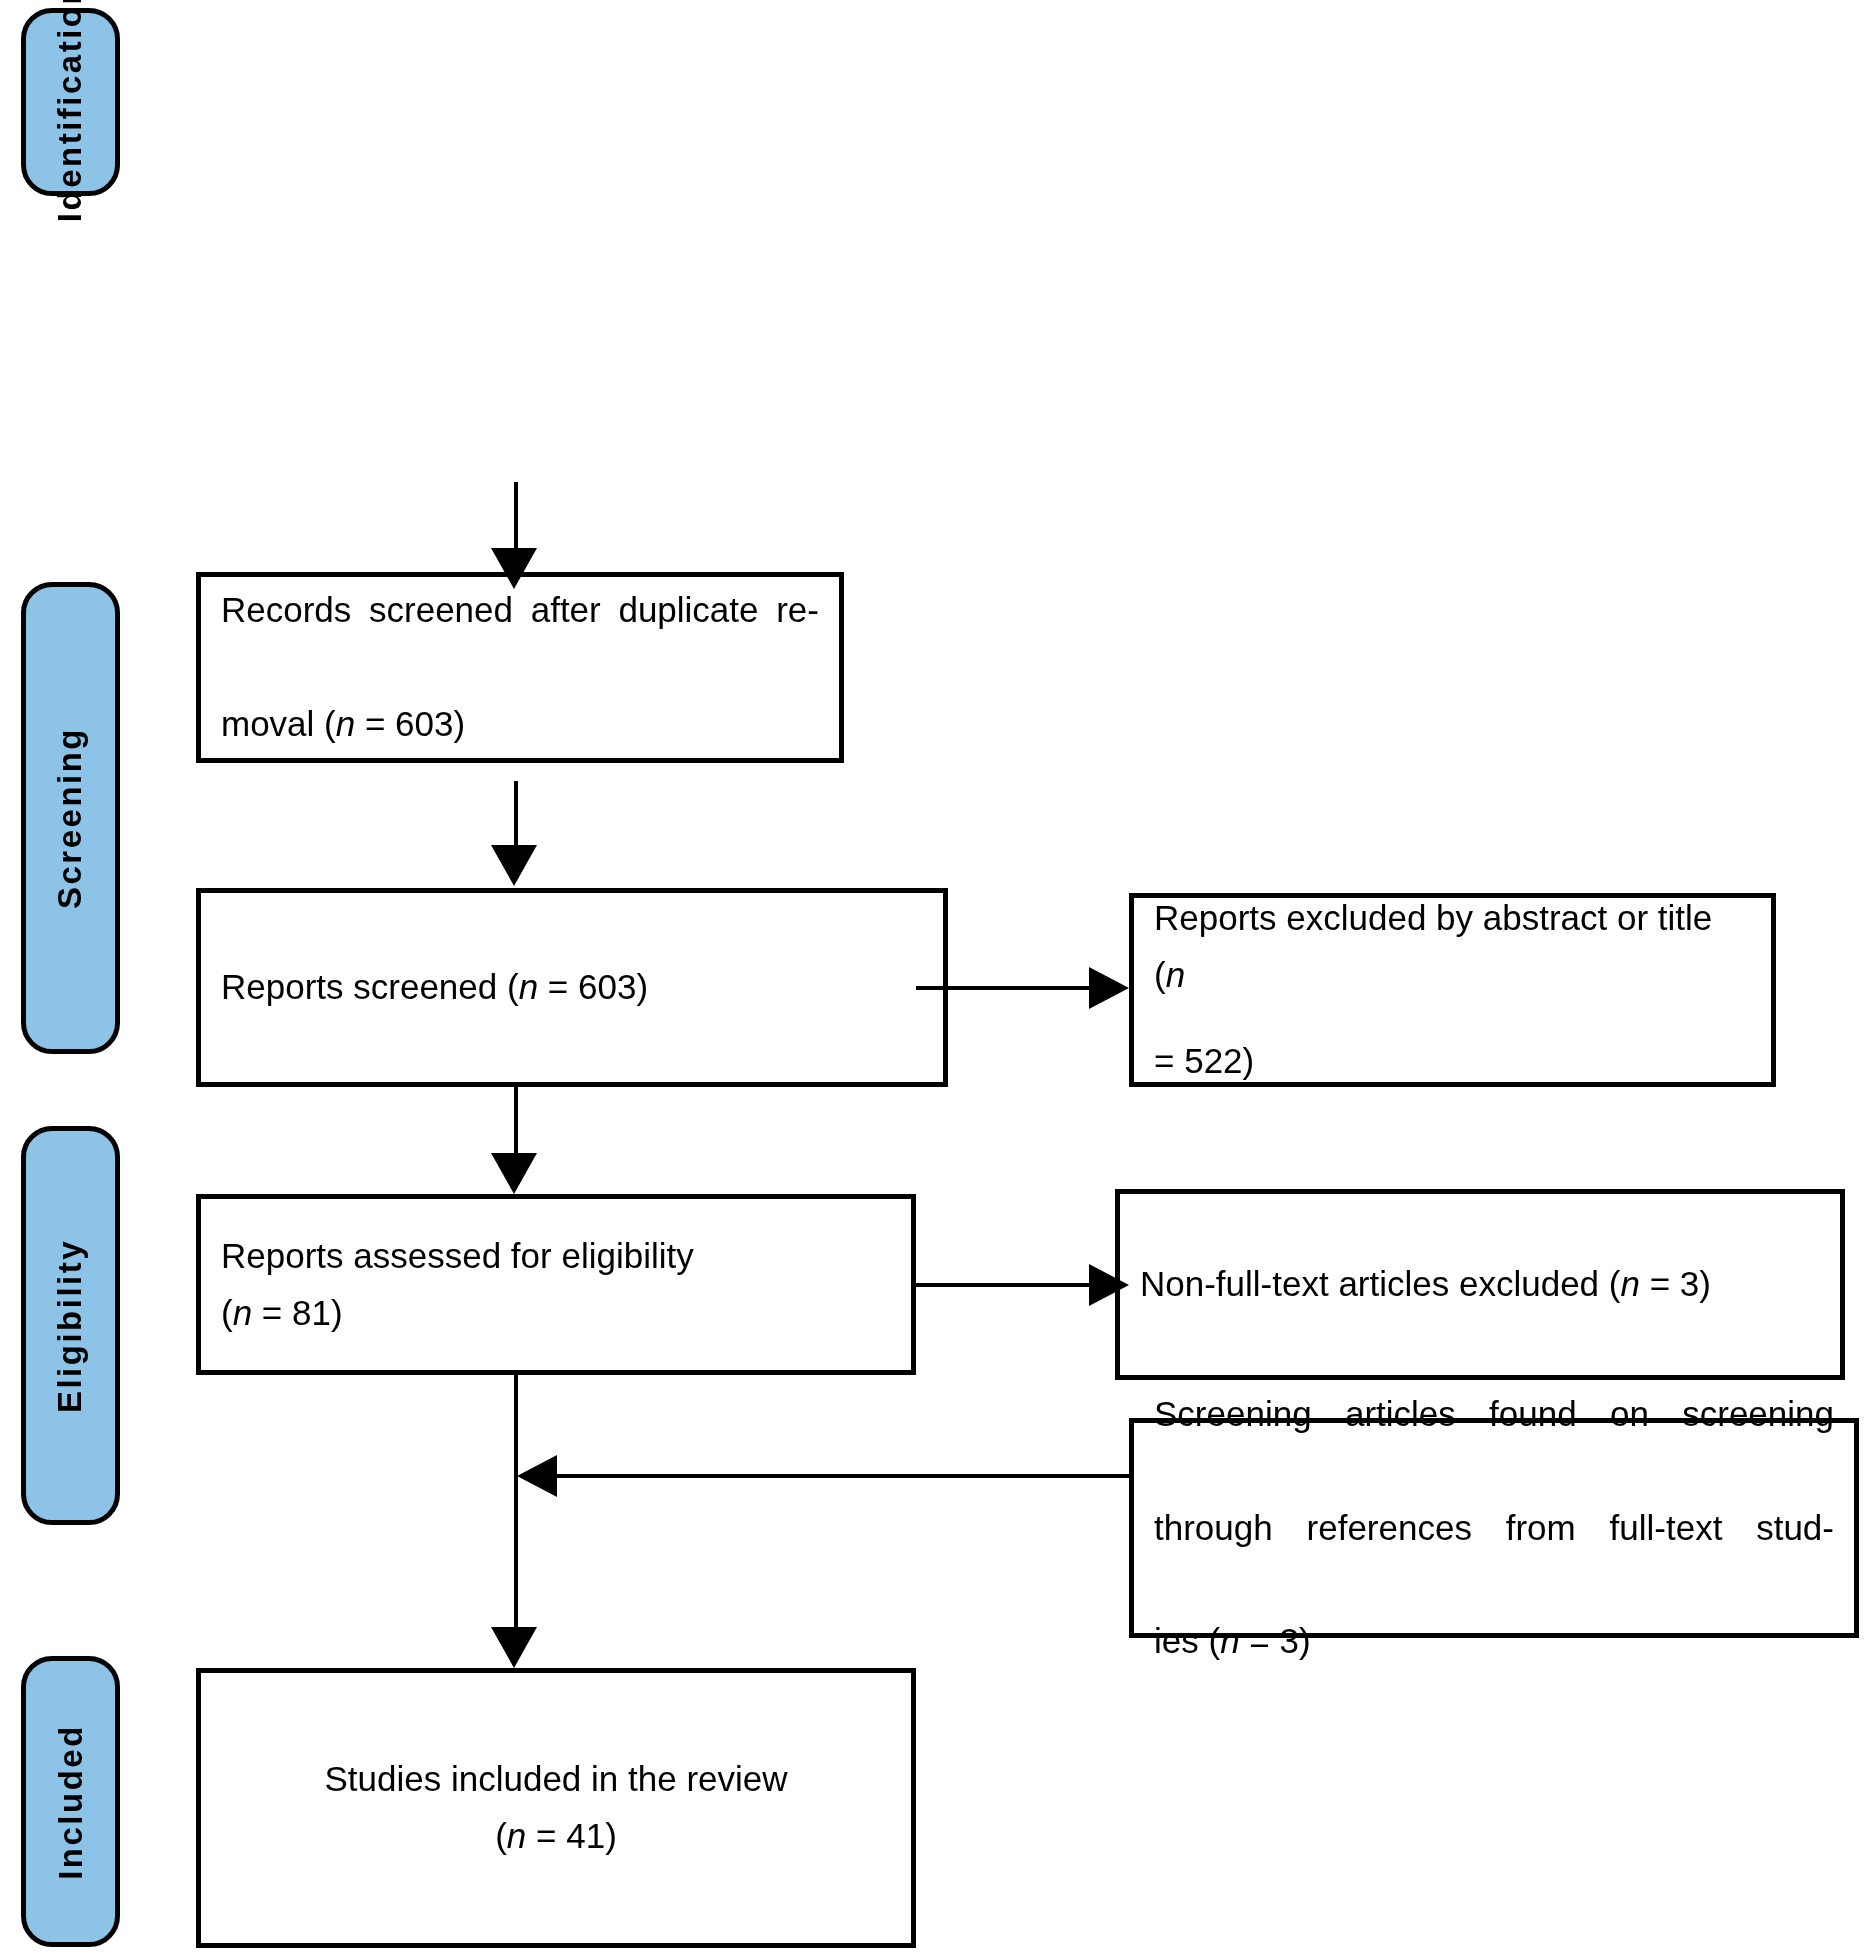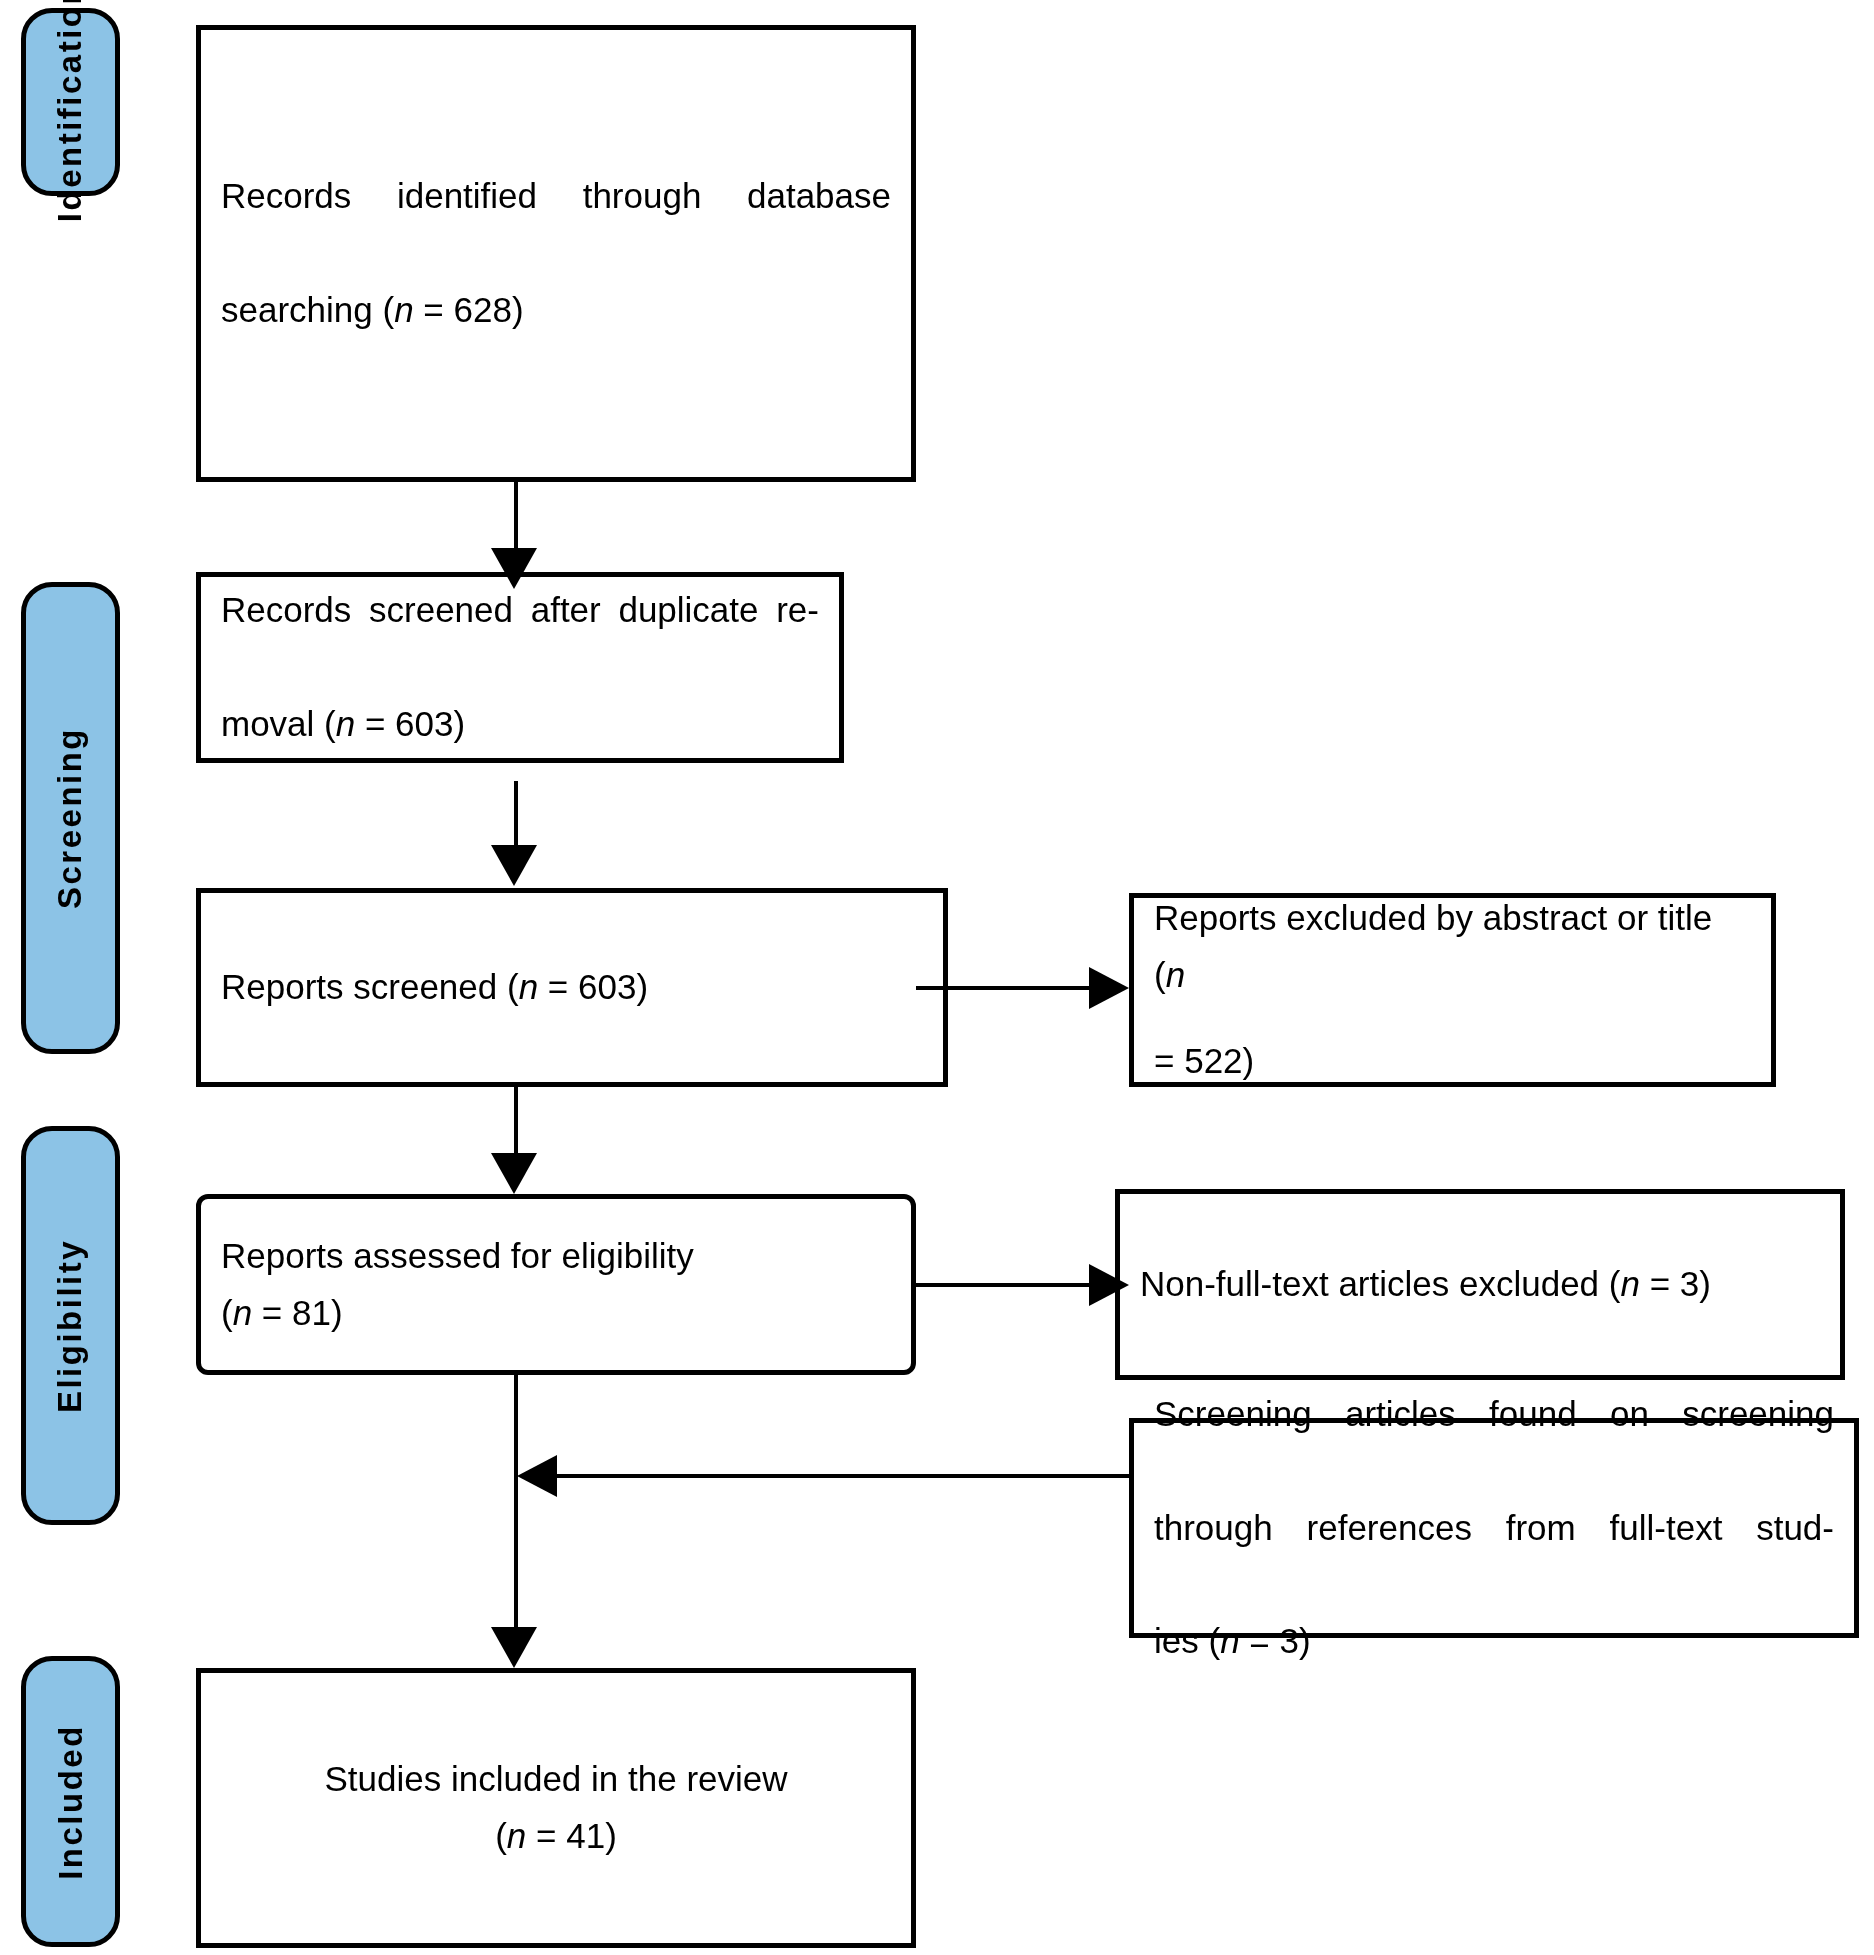--- a/index.html
+++ b/index.html
@@ -113,41 +113,35 @@
   </div>
 
   <div class="stage-pill" style="left:21px;top:1126px;width:99px;height:399px;">
     <span class="stage-label">Eligibility</span>
   </div>
 
   <div class="stage-pill" style="left:21px;top:1656px;width:99px;height:291px;">
     <span class="stage-label">Included</span>
   </div>
 
-  <div class="box justify" style="left:196px;top:25px;width:720px;height:457px;">
-    <span class="box-text">
-      <span class="jline">Records identified through database</span>
-      <span><span>searching (</span><span class="ital">n</span><span> = 628)</span></span>
-    </span>
-  </div>
 
   <div class="box justify" style="left:196px;top:572px;width:648px;height:191px;">
     <span class="box-text">
       <span class="jline">Records screened after duplicate re-</span>
       <span><span>moval (</span><span class="ital">n</span><span> = 603)</span></span>
     </span>
   </div>
 
   <div class="box" style="left:196px;top:888px;width:752px;height:199px;">
     <span class="box-text">
       <span><span>Reports screened (</span><span class="ital">n</span><span> = 603)</span></span>
     </span>
   </div>
 
-  <div class="box" style="left:196px;top:1194px;width:720px;height:181px;border-radius:12px;">
+  <div class="box" style="left:196px;top:1194px;width:720px;height:181px;">
     <span class="box-text">
       <span style="display:block;">Reports assessed for eligibility</span>
       <span><span>(</span><span class="ital">n</span><span> = 81)</span></span>
     </span>
   </div>
 
   <div class="box" style="left:196px;top:1668px;width:720px;height:280px;text-align:center;">
     <span class="box-text">
       <span style="display:block;">Studies included in the review</span>
       <span><span>(</span><span class="ital">n</span><span> = 41)</span></span>

